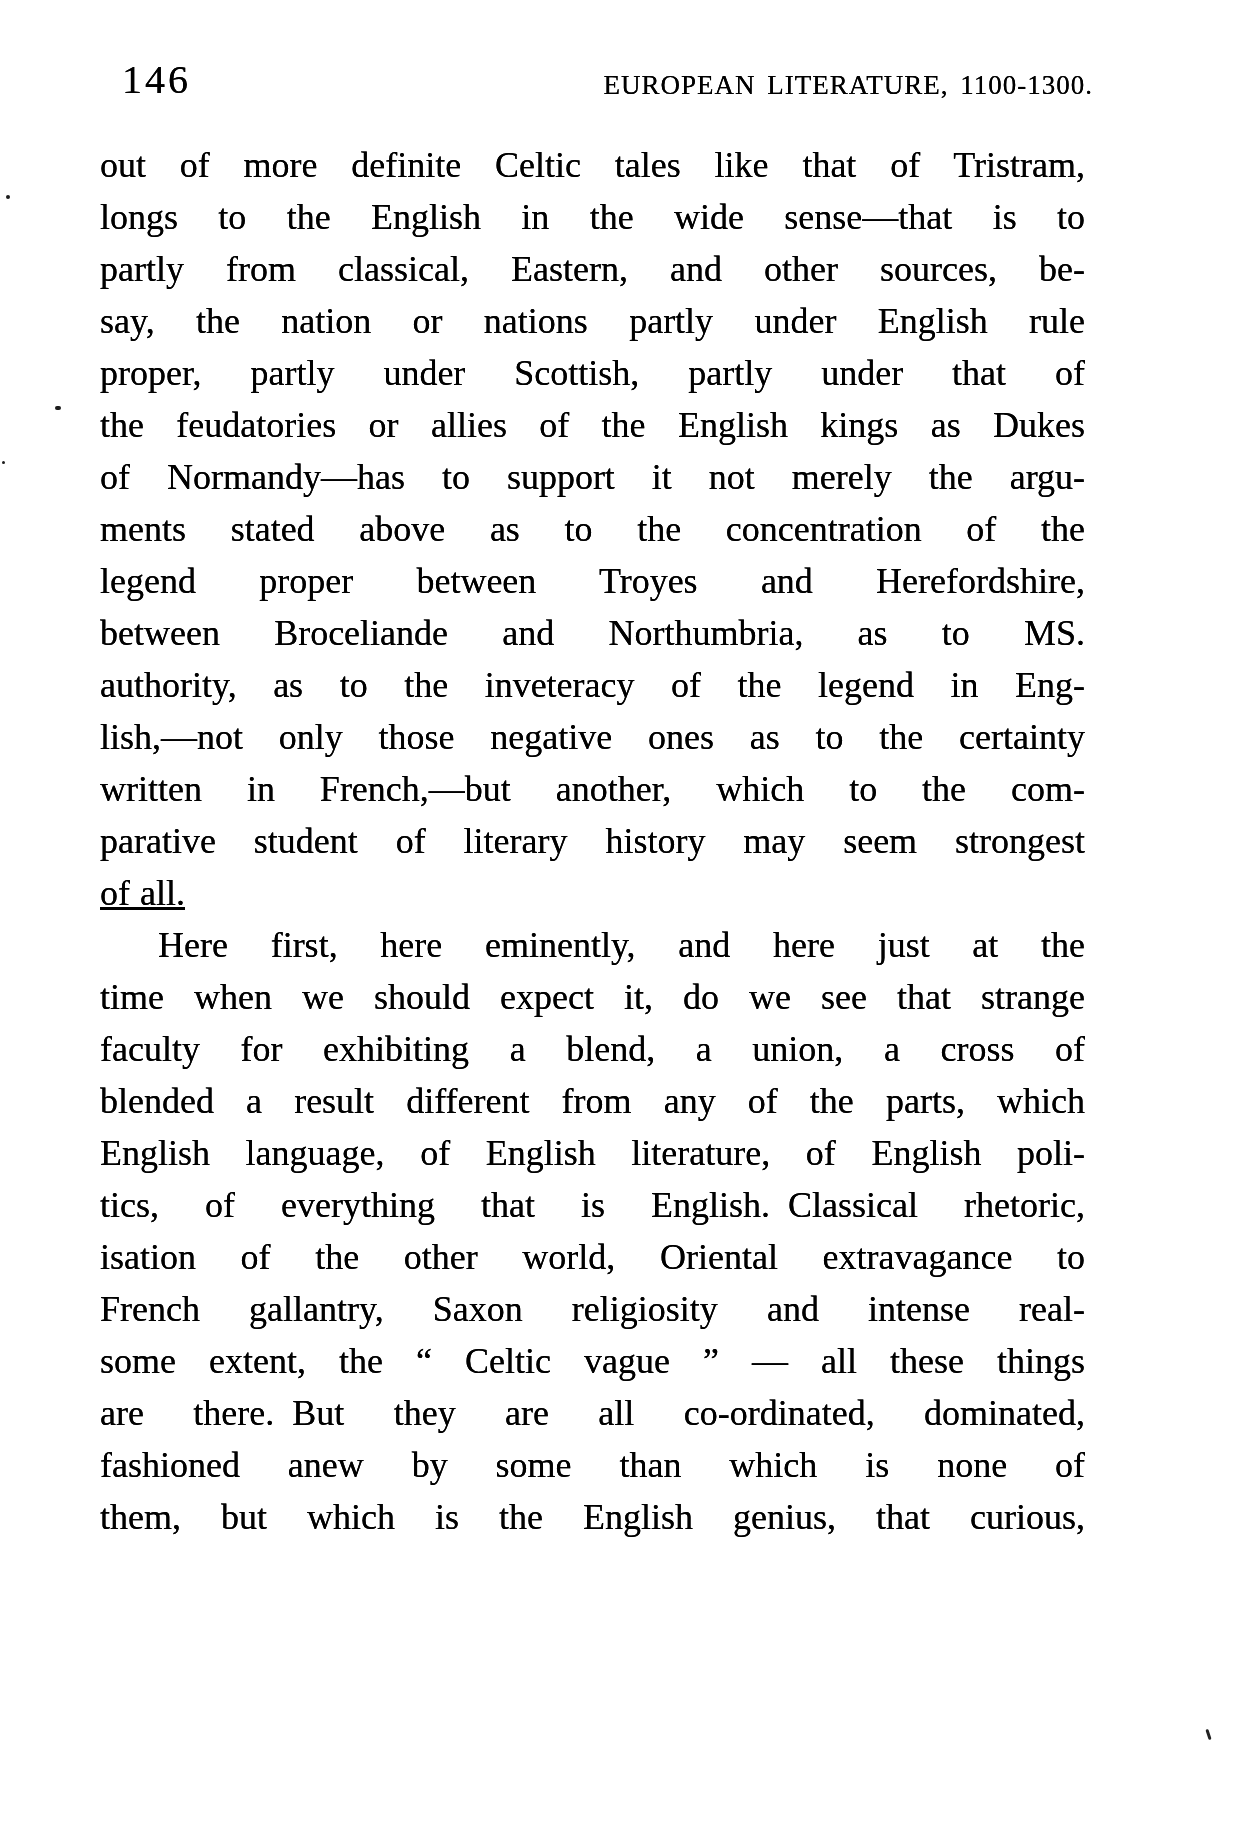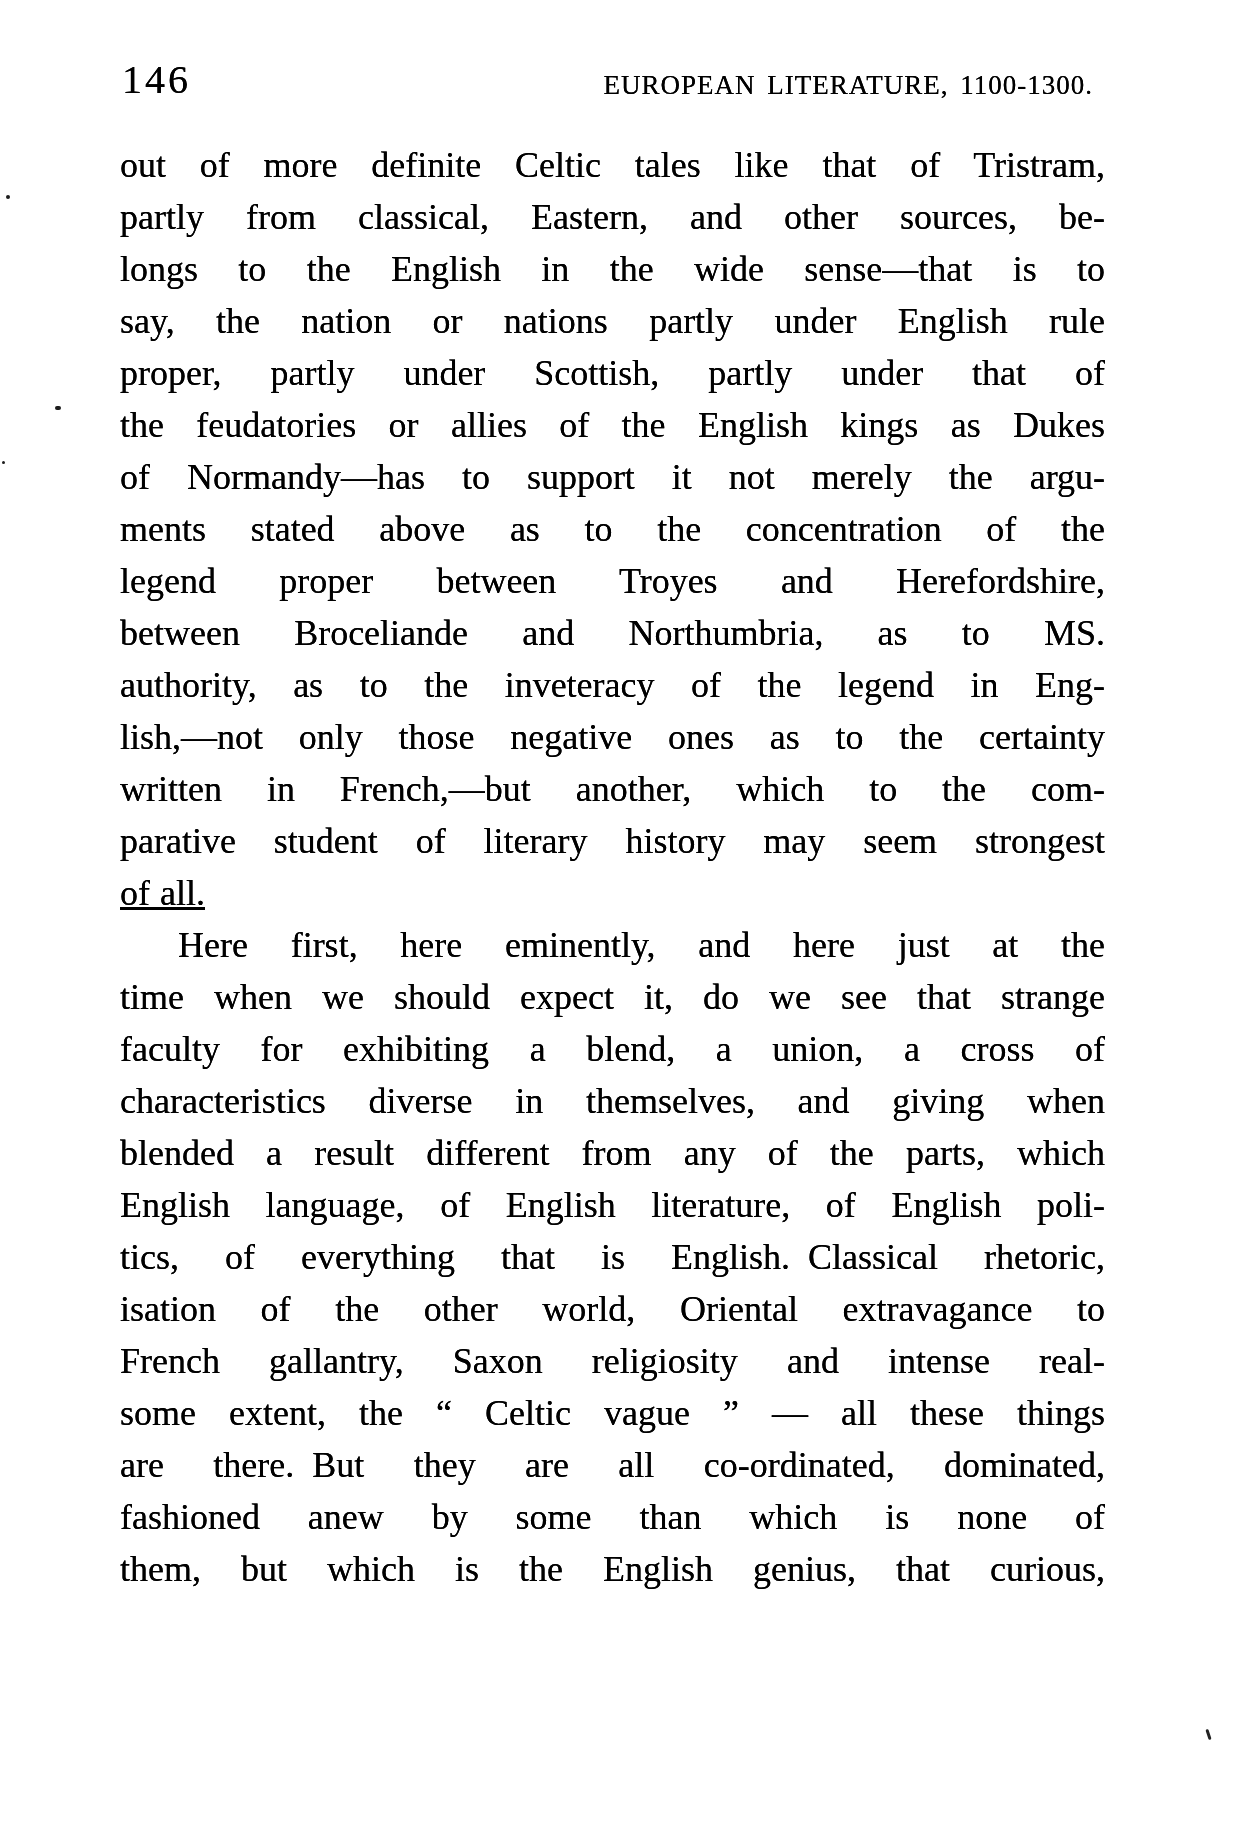--- a/index.html
+++ b/index.html
@@ -34,21 +34,21 @@
     text-align: right;
     font-size: 27px;
     line-height: 1;
     letter-spacing: 1px;
     word-spacing: 4px;
     white-space: nowrap;
     text-shadow: 0 0 0.5px #000;
   }
   .text-block {
     position: absolute;
-    left: 120px;
+    left: 100px;
     top: 123px;
     width: 985px;
     font-size: 36px;
     line-height: 52px;
     text-shadow: 0 0 0.6px #000;
   }
   .line {
     text-align: justify;
     text-align-last: justify;
     word-spacing: 1px;
@@ -83,38 +83,37 @@
 <body>
 
 <div class="page">
 
   <div class="page-number">146</div>
 
   <div class="running-title">EUROPEAN LITERATURE, 1100-1300.</div>
 
   <div class="text-block">
       <div class="line">out of more definite Celtic tales like that of Tristram,</div>
+      <div class="line">longs to the English in the wide sense—that is to</div>
       <div class="line">partly from classical, Eastern, and other sources, be-</div>
-      <div class="line">longs to the English in the wide sense—that is to</div>
       <div class="line">say, the nation or nations partly under English rule</div>
       <div class="line">proper, partly under Scottish, partly under that of</div>
       <div class="line">the feudatories or allies of the English kings as Dukes</div>
       <div class="line">of Normandy—has to support it not merely the argu-</div>
       <div class="line">ments stated above as to the concentration of the</div>
       <div class="line">legend proper between Troyes and Herefordshire,</div>
       <div class="line">between Broceliande and Northumbria, as to MS.</div>
       <div class="line">authority, as to the inveteracy of the legend in Eng-</div>
       <div class="line">lish,—not only those negative ones as to the certainty</div>
       <div class="line">written in French,—but another, which to the com-</div>
       <div class="line">parative student of literary history may seem strongest</div>
       <div class="line no-just">of all.</div>
       <div class="line indent">Here first, here eminently, and here just at the</div>
       <div class="line">time when we should expect it, do we see that strange</div>
       <div class="line">faculty for exhibiting a blend, a union, a cross of</div>
-      <div class="line">characteristics diverse in themselves, and giving when</div>
       <div class="line">blended a result different from any of the parts, which</div>
       <div class="line">English language, of English literature, of English poli-</div>
       <div class="line">tics, of everything that is English. Classical rhetoric,</div>
       <div class="line">isation of the other world, Oriental extravagance to</div>
       <div class="line">French gallantry, Saxon religiosity and intense real-</div>
       <div class="line">some extent, the “ Celtic vague ” — all these things</div>
       <div class="line">are there. But they are all co-ordinated, dominated,</div>
       <div class="line">fashioned anew by some than which is none of</div>
       <div class="line">them, but which is the English genius, that curious,</div>
     </div>

